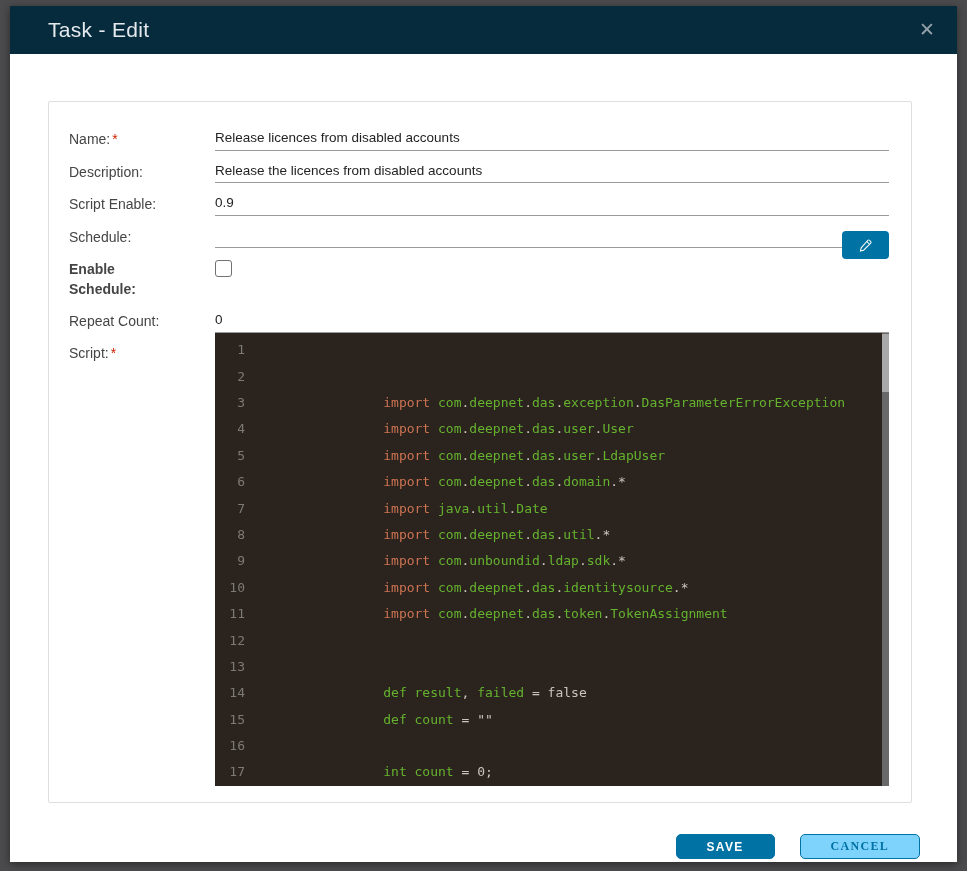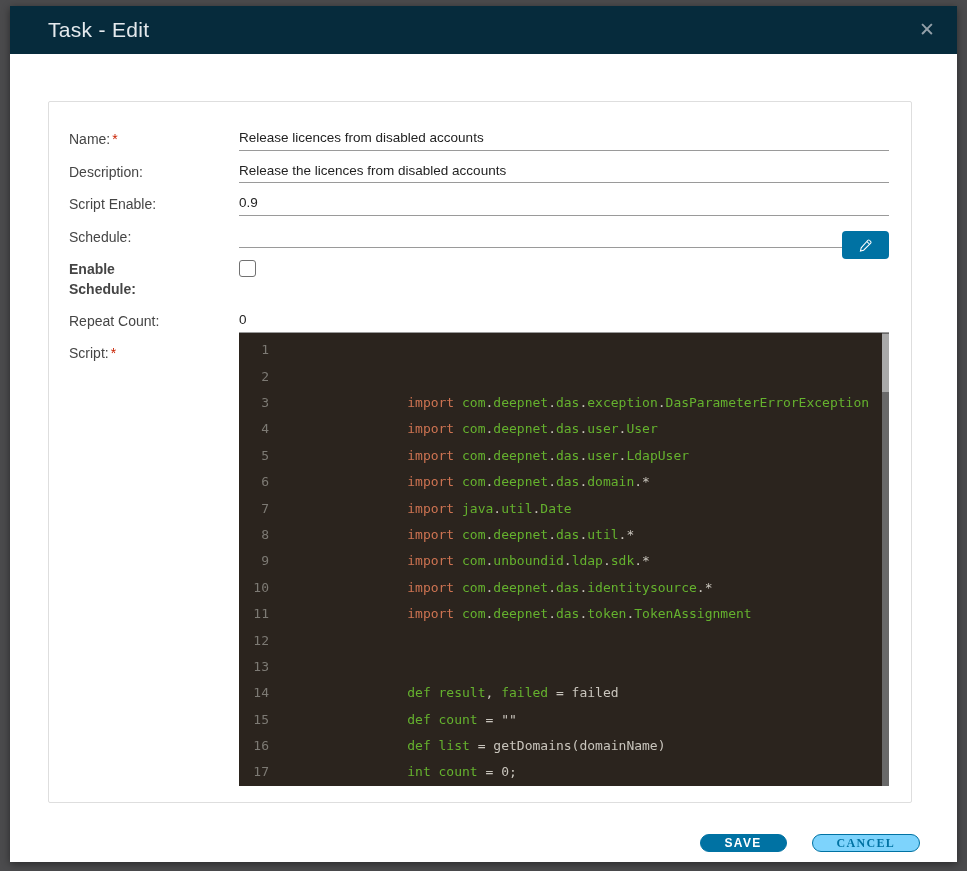--- a/index.html
+++ b/index.html
@@ -37,21 +37,21 @@
   }
   .row{display:flex;}
   .label{
     width:146px;flex:0 0 146px;font-size:14px;color:#454545;
     padding-top:11px;line-height:20px;box-sizing:border-box;
   }
   .label .wrap-narrow{display:inline-block;width:80px;}
   .req{color:var(--red,#c92100);margin-left:2px;}
   .control{
     flex:1;position:relative;font-size:13.5px;color:#232323;
-    padding-top:11px;box-sizing:border-box;line-height:18px;margin-left:24px;
+    padding-top:11px;box-sizing:border-box;line-height:18px;
   }
   .frow{height:35px;}
   .frow .control{border-bottom:1px solid #9a9a9a;}
   .check-row{height:56px;font-weight:bold;}
   .checkbox{
     width:15px;height:15px;border:1px solid #717171;border-radius:3px;
     background:#fff;margin-top:1px;cursor:pointer;
   }
   .edit-btn{
     position:absolute;right:0;bottom:-12px;width:47px;height:28px;
@@ -79,21 +79,21 @@
     position:absolute;right:0;top:0;bottom:0;width:7px;background:#696969;
   }
   .scroll-thumb{
     position:absolute;top:1px;left:0;right:0;height:58px;background:#a9a9a9;cursor:grab;
   }
   .footer{
     display:flex;justify-content:flex-end;align-items:center;
     gap:25px;margin-top:31px;margin-right:-8px;
   }
   .btn{
-    height:18px;min-width:80px;padding:0 24px;border-radius:10px;cursor:pointer;
+    height:25px;min-width:80px;padding:0 30px;border-radius:5px;cursor:pointer;
     font-family:"Liberation Sans",sans-serif;font-size:12px;font-weight:600;
     letter-spacing:1.3px;
   }
   .btn-primary{background:var(--accent,#0072a3);color:#fff;border:1px solid var(--accent,#0072a3);}
   .btn-outline{background:#7dd3fc;color:var(--accent,#0072a3);border:1px solid var(--accent,#0072a3);font-family:Liberation Serif, serif;}
 </style>
 </head>
 <body>
 
 <div class="page">
@@ -160,23 +160,23 @@
                   <div class="code-line"><span class="ln">4</span><span class="code"><span class="tk-w">                </span><span class="tk-k">import</span><span class="tk-w"> </span><span class="tk-g">com</span><span class="tk-w">.</span><span class="tk-g">deepnet</span><span class="tk-w">.</span><span class="tk-g">das</span><span class="tk-w">.</span><span class="tk-g">user</span><span class="tk-w">.</span><span class="tk-g">User</span></span></div>
                   <div class="code-line"><span class="ln">5</span><span class="code"><span class="tk-w">                </span><span class="tk-k">import</span><span class="tk-w"> </span><span class="tk-g">com</span><span class="tk-w">.</span><span class="tk-g">deepnet</span><span class="tk-w">.</span><span class="tk-g">das</span><span class="tk-w">.</span><span class="tk-g">user</span><span class="tk-w">.</span><span class="tk-g">LdapUser</span></span></div>
                   <div class="code-line"><span class="ln">6</span><span class="code"><span class="tk-w">                </span><span class="tk-k">import</span><span class="tk-w"> </span><span class="tk-g">com</span><span class="tk-w">.</span><span class="tk-g">deepnet</span><span class="tk-w">.</span><span class="tk-g">das</span><span class="tk-w">.</span><span class="tk-g">domain</span><span class="tk-w">.*</span></span></div>
                   <div class="code-line"><span class="ln">7</span><span class="code"><span class="tk-w">                </span><span class="tk-k">import</span><span class="tk-w"> </span><span class="tk-g">java</span><span class="tk-w">.</span><span class="tk-g">util</span><span class="tk-w">.</span><span class="tk-g">Date</span></span></div>
                   <div class="code-line"><span class="ln">8</span><span class="code"><span class="tk-w">                </span><span class="tk-k">import</span><span class="tk-w"> </span><span class="tk-g">com</span><span class="tk-w">.</span><span class="tk-g">deepnet</span><span class="tk-w">.</span><span class="tk-g">das</span><span class="tk-w">.</span><span class="tk-g">util</span><span class="tk-w">.*</span></span></div>
                   <div class="code-line"><span class="ln">9</span><span class="code"><span class="tk-w">                </span><span class="tk-k">import</span><span class="tk-w"> </span><span class="tk-g">com</span><span class="tk-w">.</span><span class="tk-g">unboundid</span><span class="tk-w">.</span><span class="tk-g">ldap</span><span class="tk-w">.</span><span class="tk-g">sdk</span><span class="tk-w">.*</span></span></div>
                   <div class="code-line"><span class="ln">10</span><span class="code"><span class="tk-w">                </span><span class="tk-k">import</span><span class="tk-w"> </span><span class="tk-g">com</span><span class="tk-w">.</span><span class="tk-g">deepnet</span><span class="tk-w">.</span><span class="tk-g">das</span><span class="tk-w">.</span><span class="tk-g">identitysource</span><span class="tk-w">.*</span></span></div>
                   <div class="code-line"><span class="ln">11</span><span class="code"><span class="tk-w">                </span><span class="tk-k">import</span><span class="tk-w"> </span><span class="tk-g">com</span><span class="tk-w">.</span><span class="tk-g">deepnet</span><span class="tk-w">.</span><span class="tk-g">das</span><span class="tk-w">.</span><span class="tk-g">token</span><span class="tk-w">.</span><span class="tk-g">TokenAssignment</span></span></div>
                   <div class="code-line"><span class="ln">12</span><span class="code"></span></div>
                   <div class="code-line"><span class="ln">13</span><span class="code"></span></div>
-                  <div class="code-line"><span class="ln">14</span><span class="code"><span class="tk-w">                </span><span class="tk-g">def</span><span class="tk-w"> </span><span class="tk-g">result</span><span class="tk-w">, </span><span class="tk-g">failed</span><span class="tk-w"> = failed</span></span></div>
+                  <div class="code-line"><span class="ln">14</span><span class="code"><span class="tk-w">                </span><span class="tk-g">def</span><span class="tk-w"> </span><span class="tk-g">result</span><span class="tk-w">, </span><span class="tk-g">failed</span><span class="tk-w"> = false</span></span></div>
                   <div class="code-line"><span class="ln">15</span><span class="code"><span class="tk-w">                </span><span class="tk-g">def</span><span class="tk-w"> </span><span class="tk-g">count</span><span class="tk-w"> = ""</span></span></div>
-                  <div class="code-line"><span class="ln">16</span><span class="code"><span class="tk-w">                </span><span class="tk-g">def</span><span class="tk-w"> </span><span class="tk-g">list</span><span class="tk-w"> = getDomains(domainName)</span></span></div>
+                  <div class="code-line"><span class="ln">16</span></div>
                   <div class="code-line"><span class="ln">17</span><span class="code"><span class="tk-w">                </span><span class="tk-g">int</span><span class="tk-w"> </span><span class="tk-g">count</span><span class="tk-w"> = 0;</span></span></div>
                 </div>
               <div class="scrollbar">
                 <div class="scroll-thumb"></div>
               </div>
             </div>
           </div>
         </div>
 
       </div>

